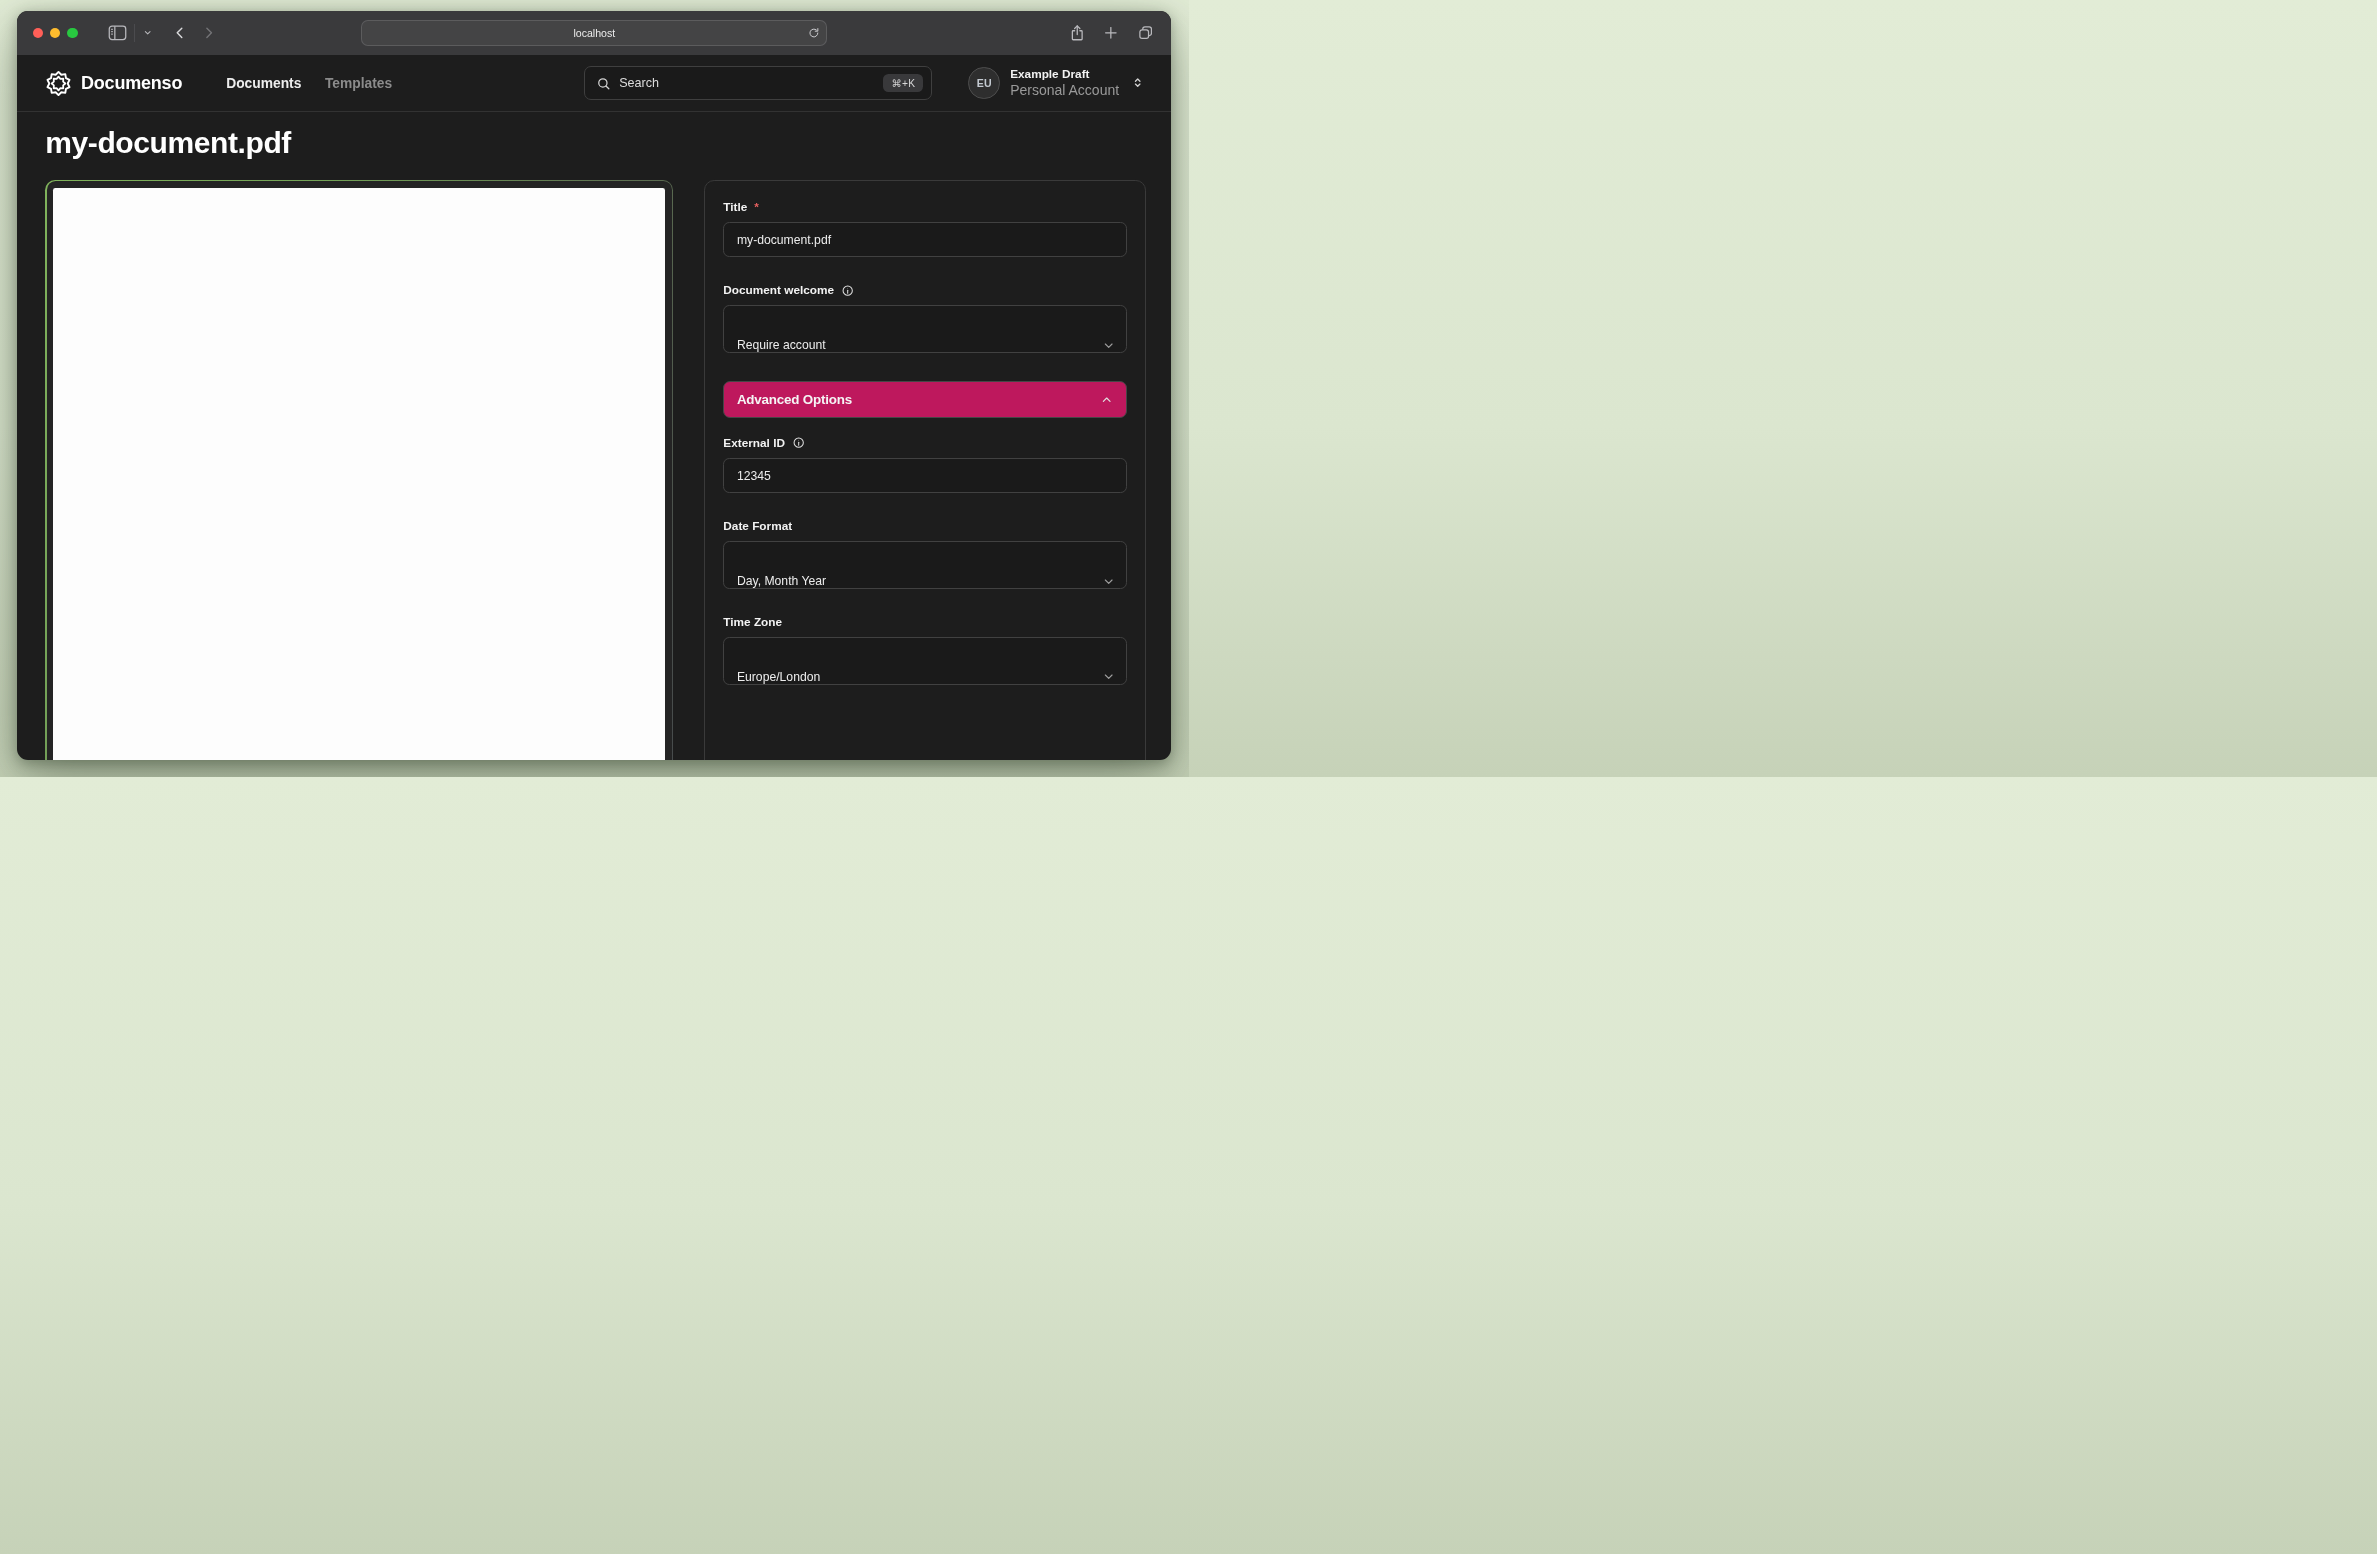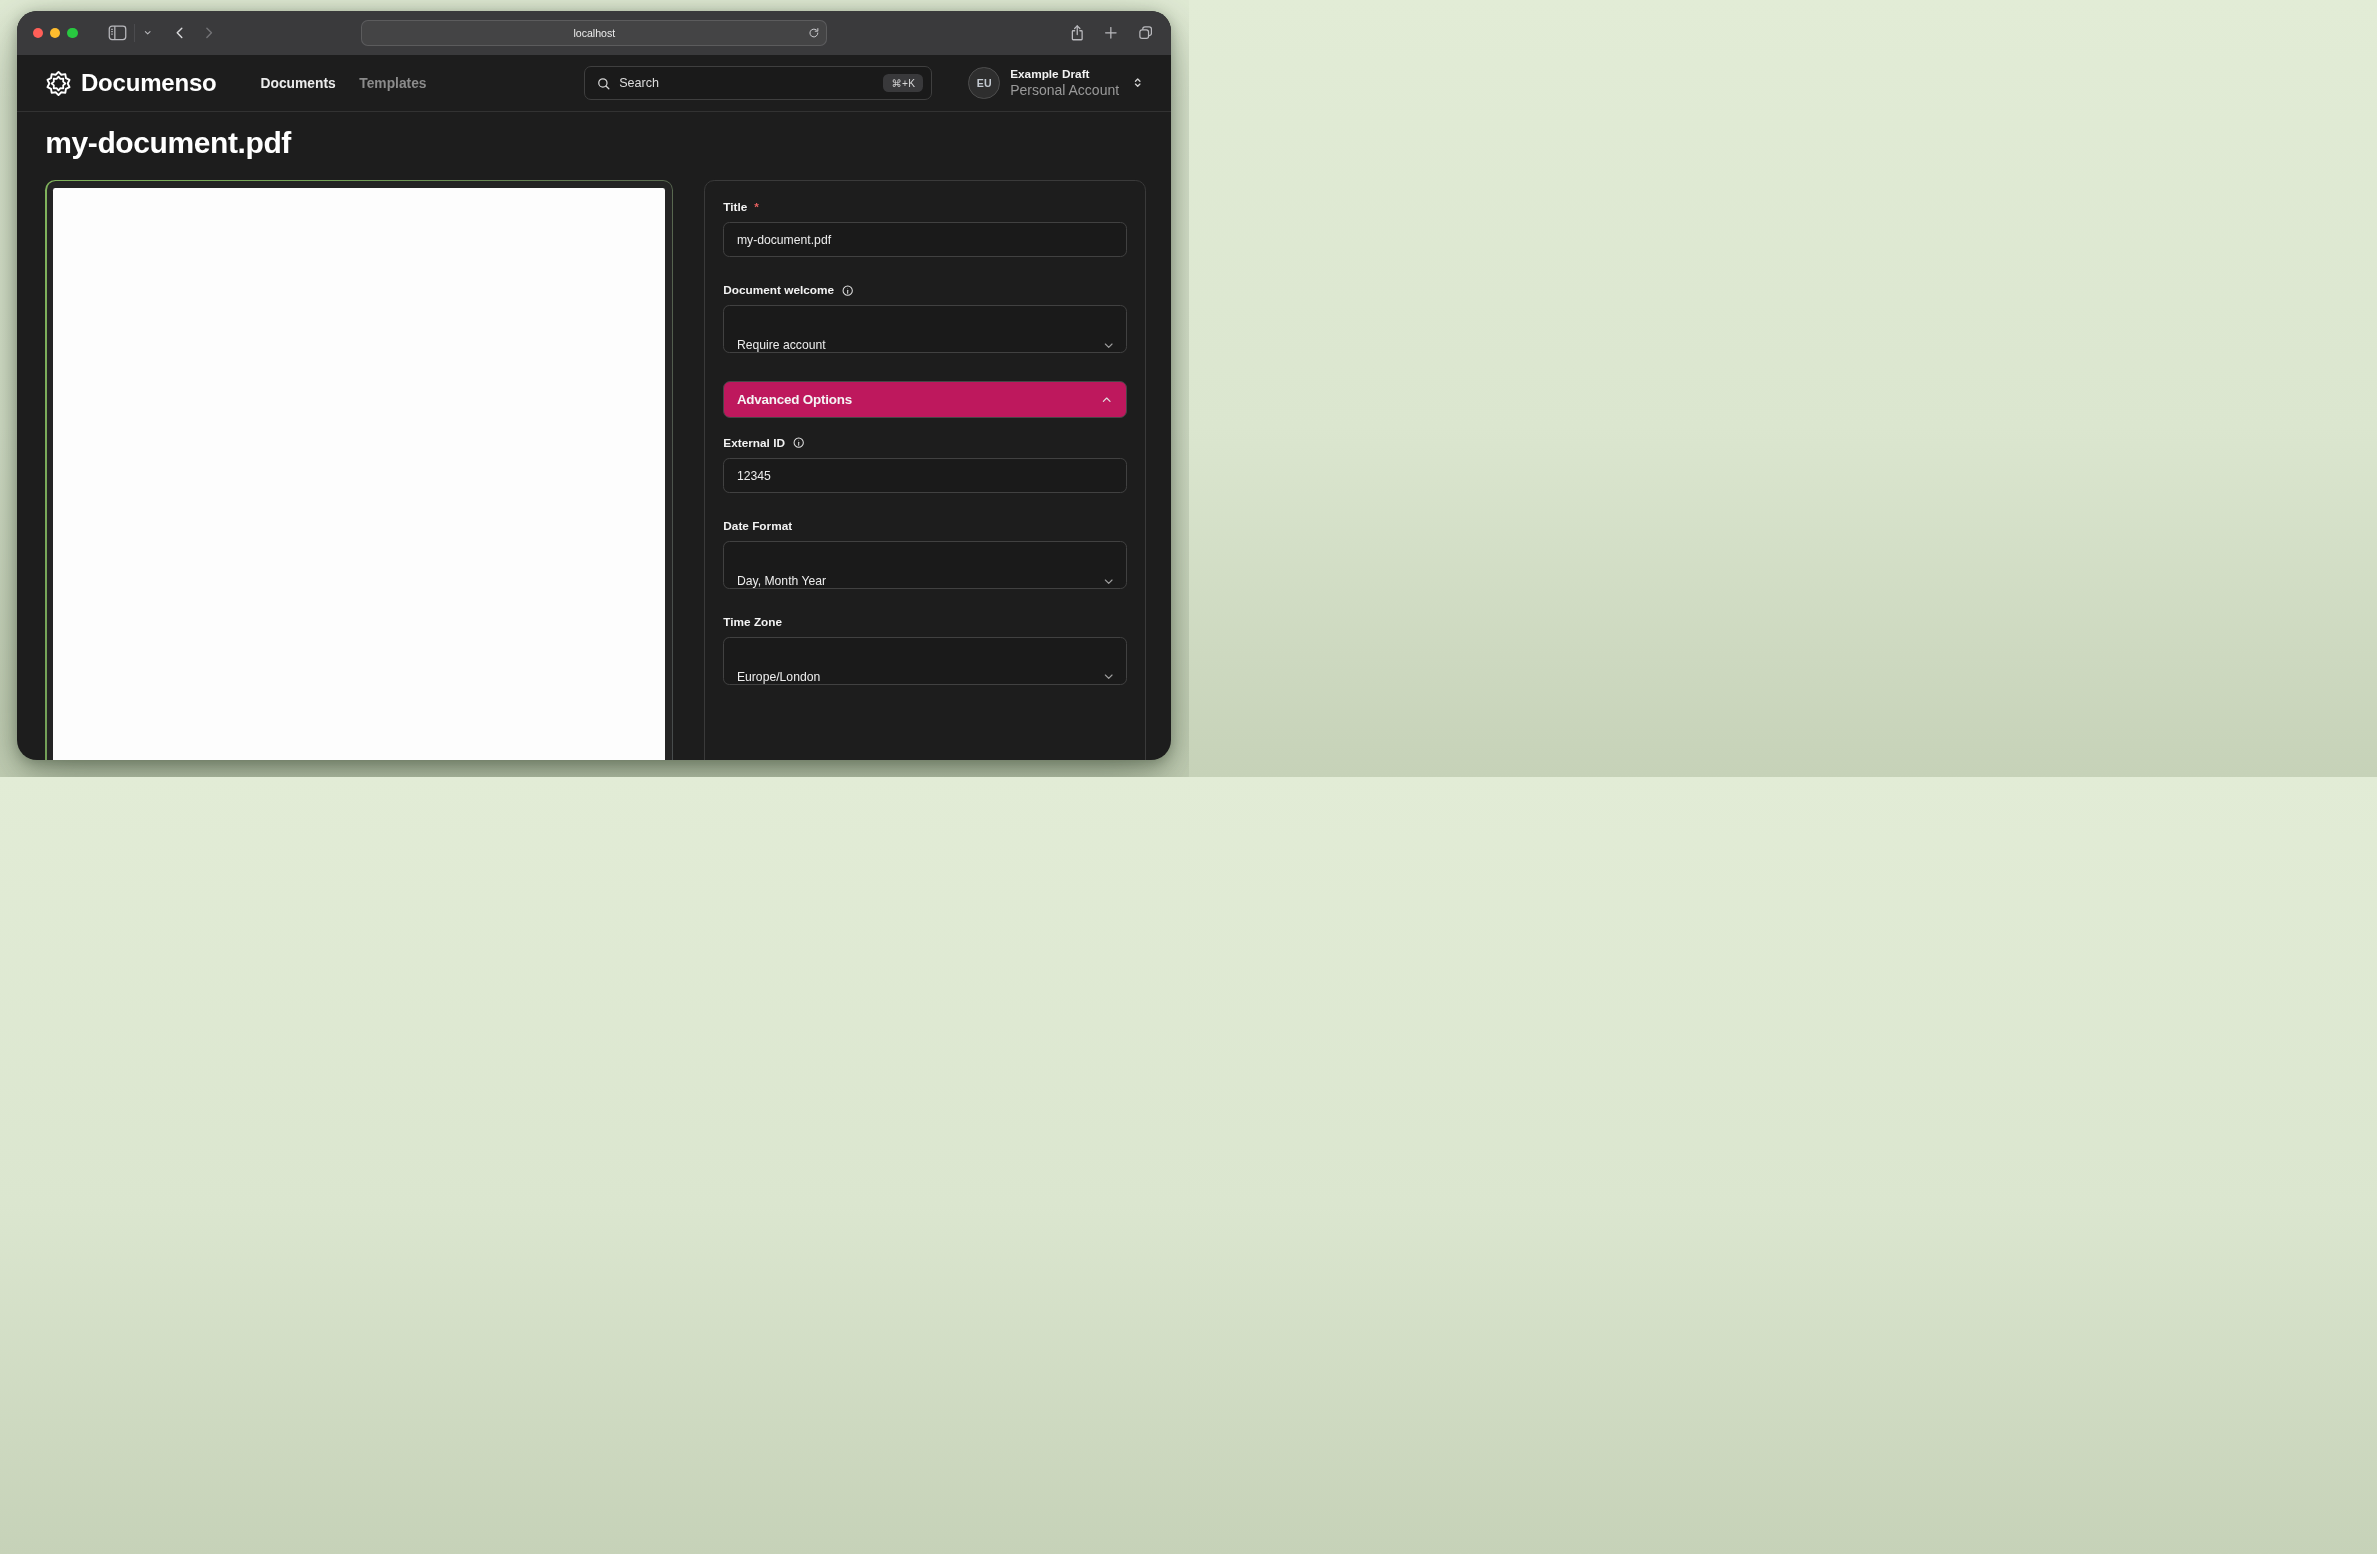--- a/index.html
+++ b/index.html
@@ -8,21 +8,21 @@
     font-family:"Liberation Sans","DejaVu Sans",sans-serif;
     background:linear-gradient(180deg,#e2ecd6 0%, #dbe6cf 55%, #c6d2b8 100%);
     position:relative; overflow:hidden;
     -webkit-font-smoothing:antialiased;
   }
   svg { display:block; }
 
   
   .window {
     position:absolute; left:17.3px; top:11px; width:1154px; height:749px;
-    border-radius:20px; overflow:hidden; background:#1d1d1d;
+    border-radius:11px; overflow:hidden; background:#1d1d1d;
     box-shadow:0 19px 55px rgba(40,55,35,.45), 0 3.1px 14px rgba(40,55,35,.35);
   }
 
   
   .toolbar {
     height:44px; background:#3a3a3c; display:flex; align-items:center;
     padding:0 15.7px; position:relative; color:#d7d7d9;
   }
   .traffic { display:flex; gap:7px; align-items:center; }
   .light { width:10.2px; height:10.2px; border-radius:50%; }
@@ -38,21 +38,21 @@
   }
   .url-refresh { position:absolute; right:7px; top:50%; transform:translateY(-50%); color:#cfcfd2; }
   .tb-right { position:absolute; right:17.3px; display:flex; gap:18px; align-items:center; color:#c7c7ca; }
 
   
   .app-header {
     height:57px; background:#1d1d1d; border-bottom:0.8px solid #323232;
     display:flex; align-items:center; padding:0 28px; position:relative;
   }
   .brand { display:flex; align-items:center; gap:8.7px; color:#fff; }
-  .brand-name { font-size:24px; font-weight:700; letter-spacing:-0.2px; }
+  .brand-name { font-size:18px; font-weight:700; letter-spacing:-0.2px; }
   .nav { display:flex; gap:23.6px; margin-left:44px; }
   .nav a { text-decoration:none; font-size:13.8px; font-weight:600; }
   .nav a.active { color:#ececec; }
   .nav a.inactive { color:#8b8b8b; }
   .search {
     position:absolute; left:567px; width:348px; height:34px;
     border:0.8px solid #3f3f3f; border-radius:7px; background:#1a1a1a;
     display:flex; align-items:center; padding:0 7.9px 0 11px; gap:7.9px;
   }
   .search-ph { color:#dcdcdc; font-size:12.6px; flex:1; }

